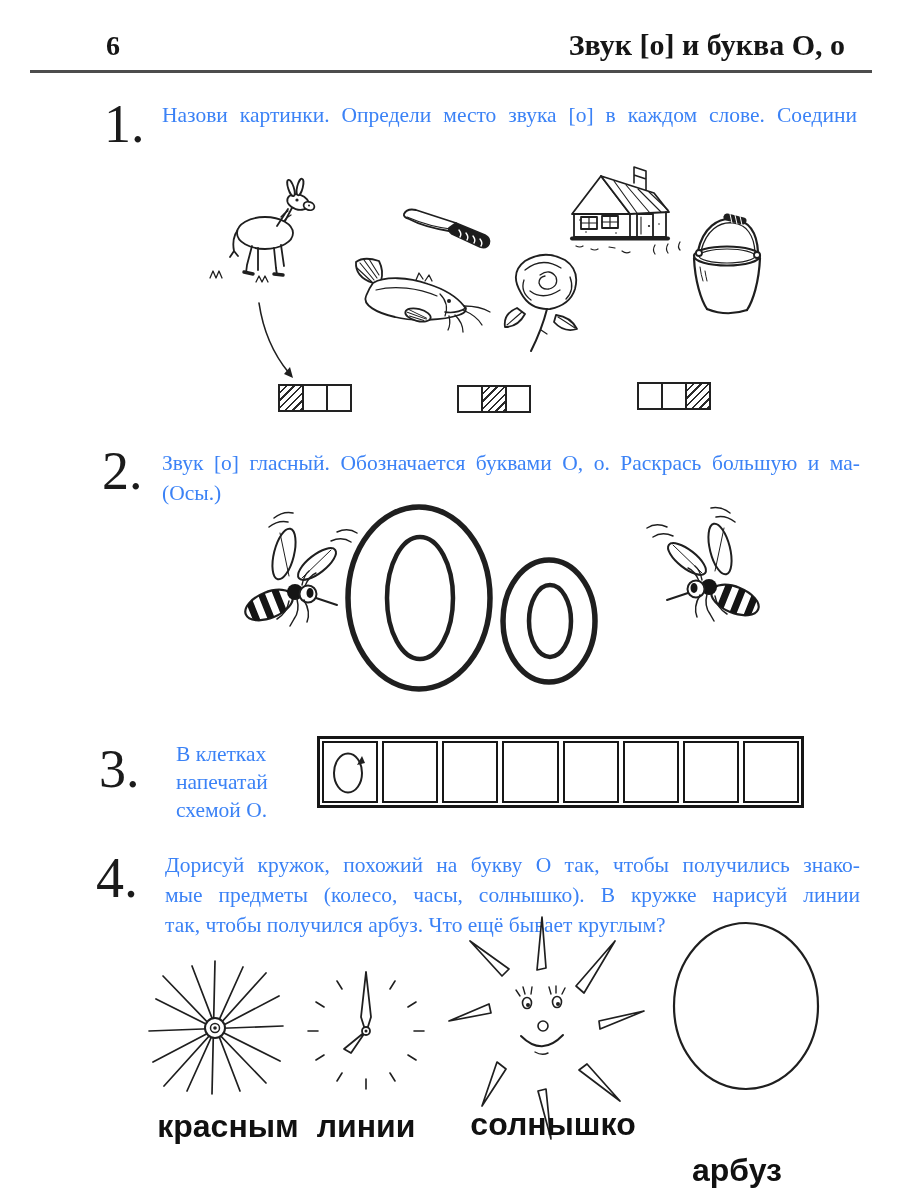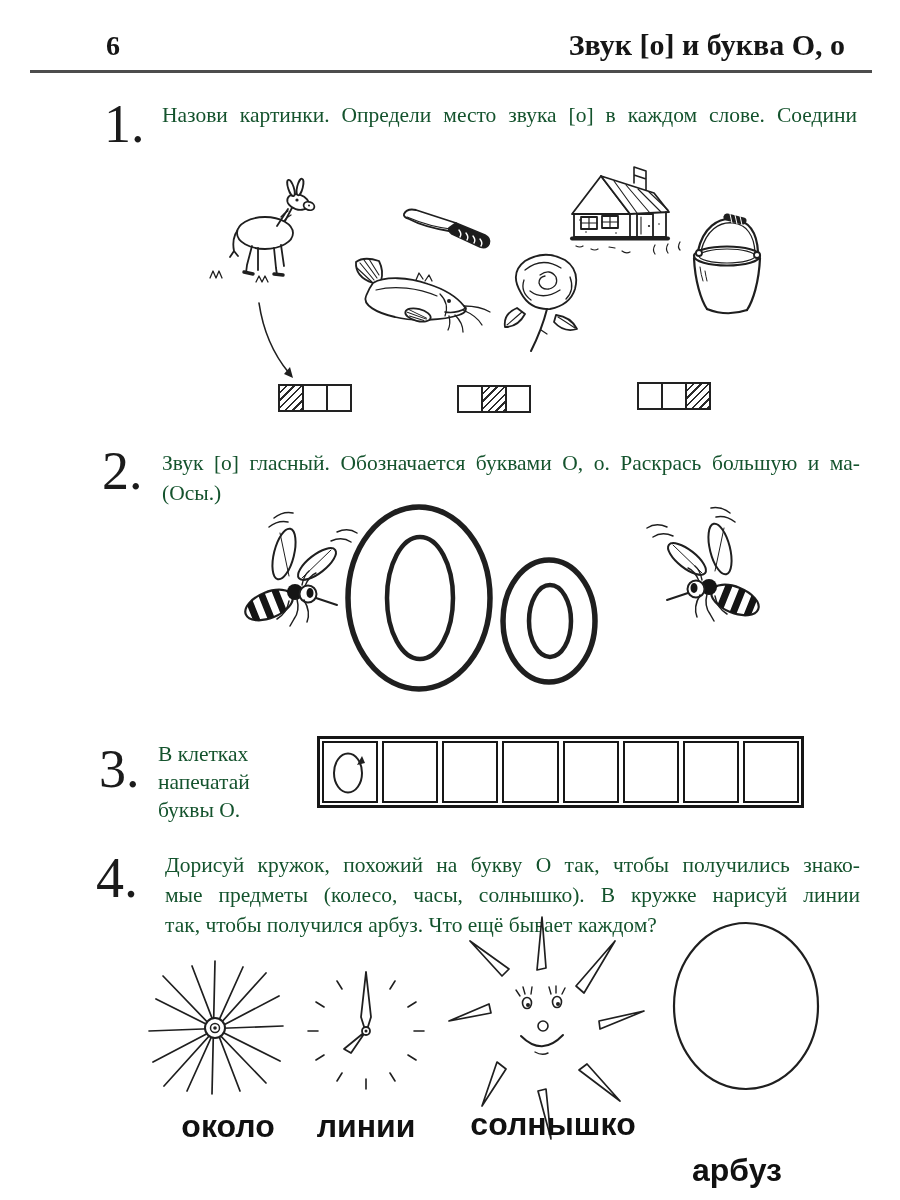--- a/index.html
+++ b/index.html
@@ -6,21 +6,21 @@
   #page{position:relative;width:900px;height:1200px;background:#ffffff;overflow:hidden;
         font-family:"Liberation Serif", serif;color:#161616;}
   .abs{position:absolute;}
   
   .page-num{font-weight:bold;font-size:28px;}
   .page-title{font-weight:bold;font-size:30px;white-space:nowrap;}
   .rule{height:3px;background:#4d4d4d;}
   
   .tnum{font-size:54px;line-height:1;font-family:"Liberation Serif",serif;color:#1b1b1b;}
   
-  .ttext{font-size:21.5px;line-height:29.5px;color:#14532d;}
+  .ttext{font-size:21.5px;line-height:29.5px;color:#3b82f6;}
   .ttext .line{text-align:left;white-space:nowrap;}
   .ttext .line.fill{white-space:normal;text-align:justify;text-align-last:justify;}
   
   .scheme{display:flex;}
   .scheme .cell{width:26px;height:28px;border:2px solid #222;margin-left:-2px;background:#fff;box-sizing:border-box;}
   .scheme .cell:first-child{margin-left:0;}
   .scheme .cell.hatch{background:repeating-linear-gradient(135deg,#ffffff 0 3.6px,#2b2b2b 3.6px 5.4px);}
   
   .lgrid{display:flex;gap:4px;border:3px solid #161616;padding:2px;box-sizing:border-box;background:#fff;}
   .lgrid .gcell{flex:1;border:2.5px solid #161616;background:#fff;display:flex;align-items:center;justify-content:center;}
@@ -43,24 +43,24 @@
     <div class="line fill">Назови картинки. Определи место звука [о] в каждом слове. Соедини</div>
   </div>
 
   <div class="abs tnum" style="left:102px;top:444px;">2.</div>
   <div class="abs ttext" style="left:162px;top:449px;width:698px;">
     <div class="line fill">Звук [о] гласный. Обозначается буквами О, о. Раскрась большую и ма-</div>
     <div class="line">(Осы.)</div>
   </div>
 
   <div class="abs tnum" style="left:99px;top:742px;">3.</div>
-  <div class="abs ttext" style="left:158px;top:740px;width:150px;line-height:28px;">
+  <div class="abs ttext" style="left:176px;top:740px;width:150px;line-height:28px;">
     <div class="line">В клетках</div>
     <div class="line">напечатай</div>
-    <div class="line">буквы О.</div>
+    <div class="line">схемой О.</div>
   </div>
 
   <div class="abs lgrid" style="left:317px;top:736px;width:487px;height:72px;">
     <div class="gcell">
       <svg width="50" height="58" viewBox="0 0 50 58">
         <ellipse cx="23" cy="30" rx="14" ry="19.5" fill="none" stroke="#1f1f1f" stroke-width="2"></ellipse>
         <path d="M37,13 L32,22 L40,20 Z" fill="#1f1f1f"></path>
       </svg>
     </div>
     <div class="gcell"></div>
@@ -69,21 +69,21 @@
     <div class="gcell"></div>
     <div class="gcell"></div>
     <div class="gcell"></div>
     <div class="gcell"></div>
   </div>
 
   <div class="abs tnum" style="left:96px;top:850px;font-size:56px;">4.</div>
   <div class="abs ttext" style="left:165px;top:850px;width:695px;line-height:30px;">
     <div class="line fill">Дорисуй кружок, похожий на букву О так, чтобы получились знако-</div>
     <div class="line fill">мые предметы (колесо, часы, солнышко). В кружке нарисуй линии</div>
-    <div class="line">так, чтобы получился арбуз. Что ещё бывает каждом?</div>
+    <div class="line">так, чтобы получился арбуз. Что ещё бывает круглым?</div>
   </div>
 
   <div class="abs scheme" style="left:278px;top:384px;">
     <div class="cell hatch"></div>
     <div class="cell"></div>
     <div class="cell"></div>
   </div>
   <div class="abs scheme" style="left:457px;top:385px;">
     <div class="cell"></div>
     <div class="cell hatch"></div>
@@ -250,18 +250,18 @@
       <circle cx="543" cy="1026" r="5" fill="#fff" stroke-width="1.6"></circle>
       <path d="M521,1036 Q542,1057 563,1035" stroke-width="2"></path>
       <path d="M535,1052 q7,4 13,1" stroke-width="1.4"></path>
     </g>
 
     <g>
       <ellipse cx="746" cy="1006" rx="72" ry="83" fill="#fff" stroke-width="2.2"></ellipse>
     </g>
   </svg>
 
-  <div class="abs figlabel" style="left:228px;top:1108px;">около</div>
+  <div class="abs figlabel" style="left:228px;top:1108px;">красным</div>
   <div class="abs figlabel" style="left:366px;top:1108px;">линии</div>
   <div class="abs figlabel" style="left:553px;top:1106px;">солнышко</div>
   <div class="abs figlabel" style="left:737px;top:1104px;margin-top:48px;">арбуз</div>
 
 </div>
 
 </body></html>

